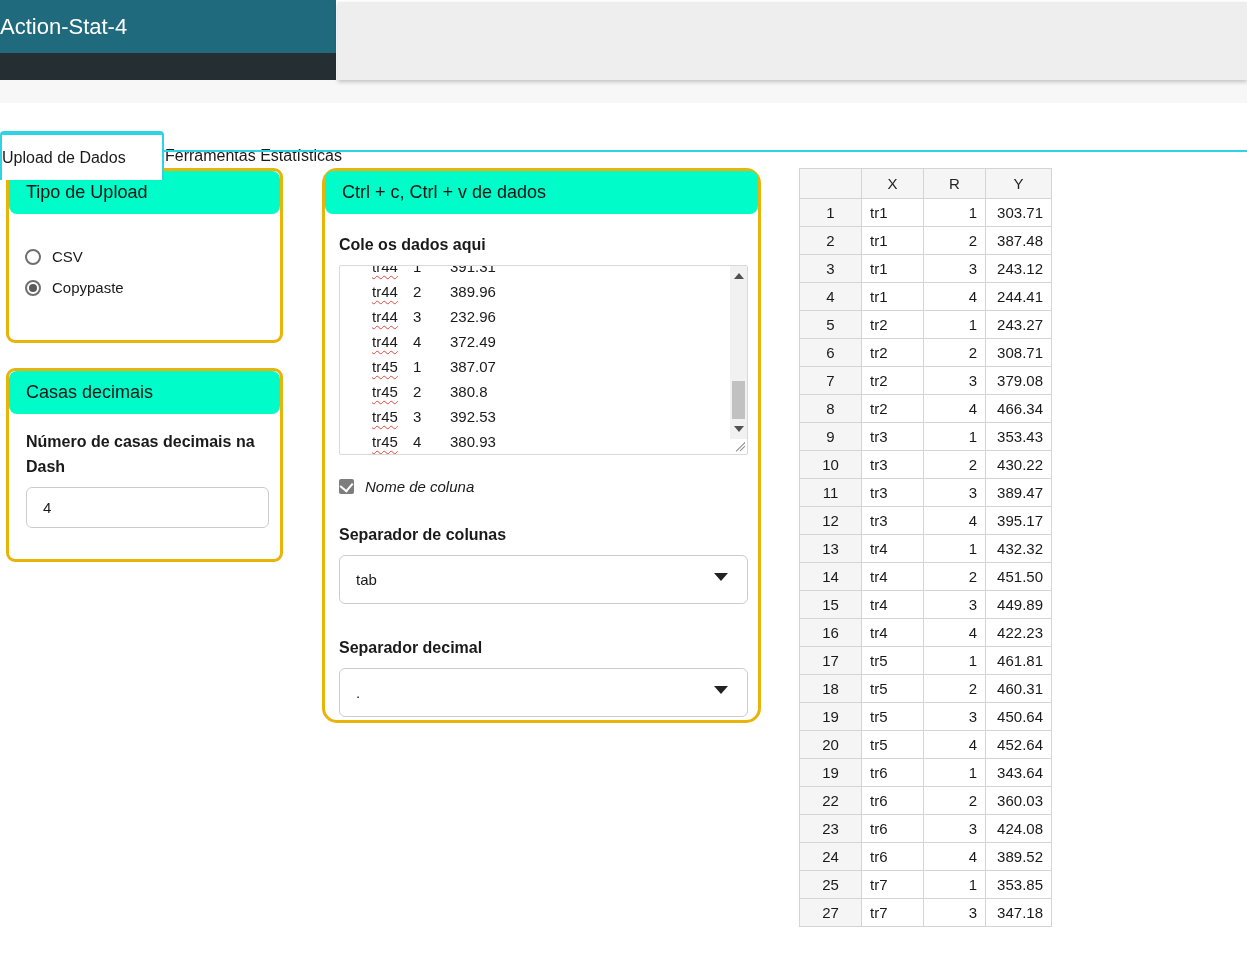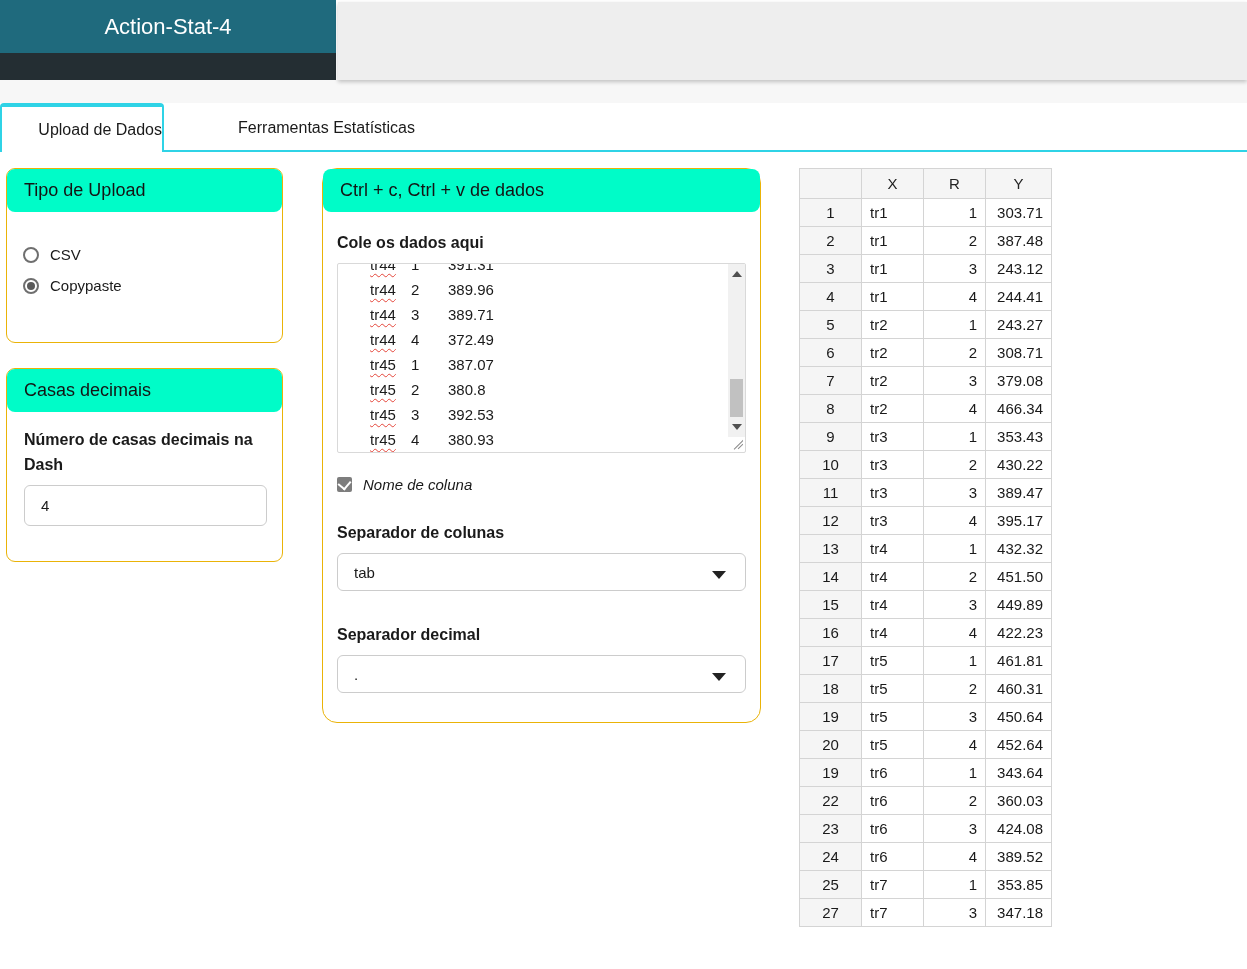--- a/index.html
+++ b/index.html
@@ -2,34 +2,34 @@
 <html><head>
 <meta charset="utf-8">
 <style>
   * { box-sizing: border-box; margin: 0; padding: 0; }
   html,body { background:#fff; }
   body { font-family:"Liberation Sans", sans-serif; color:#1a1a1a; }
   #app { position:relative; width:1247px; height:969px; background:#fff; overflow:hidden; }
 
   
   .teal-box { position:absolute; left:0; top:0; width:336px; height:53px; background:#1f6a7d;
-              color:#fff; font-size:22px; display:flex; align-items:center; justify-content:center; }
+              color:#fff; font-size:22px; display:flex; align-items:center; }
   .dark-box { position:absolute; left:0; top:53px; width:336px; height:27px; background:#242e33; }
   .under-strip { position:absolute; left:0; top:80px; width:1247px; height:23px; background:#f7f7f7; }
   .gray-box { position:absolute; left:338px; top:2px; width:909px; height:78px; background:#eeeeee;
               box-shadow:0 2px 4px rgba(0,0,0,0.22); }
   .tab-underline { position:absolute; left:0; top:150px; width:1247px; height:2px; background:#2fd3e6; z-index:1; }
-  .tab { font-size:16px; display:flex; align-items:center; justify-content:flex-end; cursor:default; }
+  .tab { font-size:16px; display:flex; align-items:center; justify-content:flex-start; cursor:default;margin-top:28px; }
   .tab.active { position:absolute; left:0; top:103px; width:164px; height:49px; background:#fff; z-index:2;
                 border:2px solid #2fd3e6; border-bottom:none; border-top-width:4px;
                 border-top-left-radius:4px; border-top-right-radius:4px; }
   .tab.inactive { position:absolute; left:165px; top:103px; width:250px; height:49px; z-index:0; }
 
   
-  .panel { position:absolute; background:#fff; border:1px solid #eab308; border-radius:9px; }
+  .panel { position:absolute; background:#fff; border:3px solid #eab308; border-radius:9px; }
   .panel-header { background:#00fcc8; border-radius:8px; padding:11px 17px; font-size:18px; color:#141414; }
 
   
   .panel.upload-type { left:6px; top:168px; width:277px; height:175px; }
   .radio-group { padding:34px 16px 0; }
   .radio-row { display:flex; align-items:center; margin-bottom:14px; font-size:15px; }
   .radio-circle { width:16px; height:16px; border:2px solid #6f6f6f; border-radius:50%; margin-right:11px;
                   position:relative; flex:0 0 auto; background:#fff; }
   .radio-circle.on::after { content:""; position:absolute; left:2px; top:2px; width:8px; height:8px;
                   border-radius:50%; background:#5a5a5a; }
@@ -59,21 +59,21 @@
   .ta-resize i { position:absolute; display:block; border-top:1.5px solid #8a8a8a; transform:rotate(-45deg); }
   .ta-resize i:nth-child(1) { width:14px; left:2px; top:7px; }
   .ta-resize i:nth-child(2) { width:7px; left:7px; top:9px; }
 
   .checkbox-row { display:flex; align-items:center; margin:23px 14px 0; font-size:15px;font-style:italic; }
   .checkbox { width:15px; height:15px; background:#7d7d7d; border-radius:2px; margin-right:11px; position:relative; }
   .checkbox::after { content:""; position:absolute; left:3px; top:1px; width:7px; height:9px;
                      border:solid #fff; border-width:0 2px 2px 0; transform:rotate(40deg); }
   .sep-label-1 { margin:27px 14px 8px; }
   .sep-label-2 { margin:31px 14px 8px; }
-  .dropdown { position:relative; margin:0 14px; width:409px; height:38px; border:1px solid #ccc; border-radius:6px;
+  .dropdown { position:relative; margin:0 14px; width:409px; height:49px; border:1px solid #ccc; border-radius:6px;
               display:flex; align-items:center; padding:0 16px; font-size:15px; background:#fff; }
   .caret { position:absolute; right:19px; top:17px; width:0; height:0;
            border-left:7px solid transparent; border-right:7px solid transparent; border-top:8px solid #222; }
 
   
   .dtable { position:absolute; left:799px; top:168px; border-collapse:collapse; font-size:15px; table-layout:fixed; }
   .dtable th, .dtable td { border:1px solid #d4d4d4; height:28px; padding:0 8px; overflow:hidden; }
   .dtable th { background:#f5f5f5; font-weight:normal; text-align:center; height:30px; color:#222; }
   .dtable td.rownum { background:#f5f5f5; text-align:center; }
   .dtable td.cX { text-align:left; background:#fff; }
@@ -121,21 +121,21 @@
   </div>
 
   <div class="panel paste">
     <div class="panel-header">Ctrl + c, Ctrl + v de dados</div>
     <div class="bold-label paste-label">Cole os dados aqui</div>
 
     <div class="fake-textarea">
       <div class="ta-content" id="ta-content">
           <div class="ta-line"><span class="ta-c1"><span class="misspell">tr44</span></span><span class="ta-c2">1</span><span class="ta-c3">391.31</span></div>
           <div class="ta-line"><span class="ta-c1"><span class="misspell">tr44</span></span><span class="ta-c2">2</span><span class="ta-c3">389.96</span></div>
-          <div class="ta-line"><span class="ta-c1"><span class="misspell">tr44</span></span><span class="ta-c2">3</span><span class="ta-c3">389.71</span></div>
+          <div class="ta-line"><span class="ta-c1"><span class="misspell">tr44</span></span><span class="ta-c2">3</span><span class="ta-c3">232.96</span></div>
           <div class="ta-line"><span class="ta-c1"><span class="misspell">tr44</span></span><span class="ta-c2">4</span><span class="ta-c3">372.49</span></div>
           <div class="ta-line"><span class="ta-c1"><span class="misspell">tr45</span></span><span class="ta-c2">1</span><span class="ta-c3">387.07</span></div>
           <div class="ta-line"><span class="ta-c1"><span class="misspell">tr45</span></span><span class="ta-c2">2</span><span class="ta-c3">380.8</span></div>
           <div class="ta-line"><span class="ta-c1"><span class="misspell">tr45</span></span><span class="ta-c2">3</span><span class="ta-c3">392.53</span></div>
           <div class="ta-line"><span class="ta-c1"><span class="misspell">tr45</span></span><span class="ta-c2">4</span><span class="ta-c3">380.93</span></div>
         </div>
       <div class="ta-scroll">
         <div class="ta-arrow-up"></div>
         <div class="ta-thumb"></div>
         <div class="ta-arrow-down"></div>

